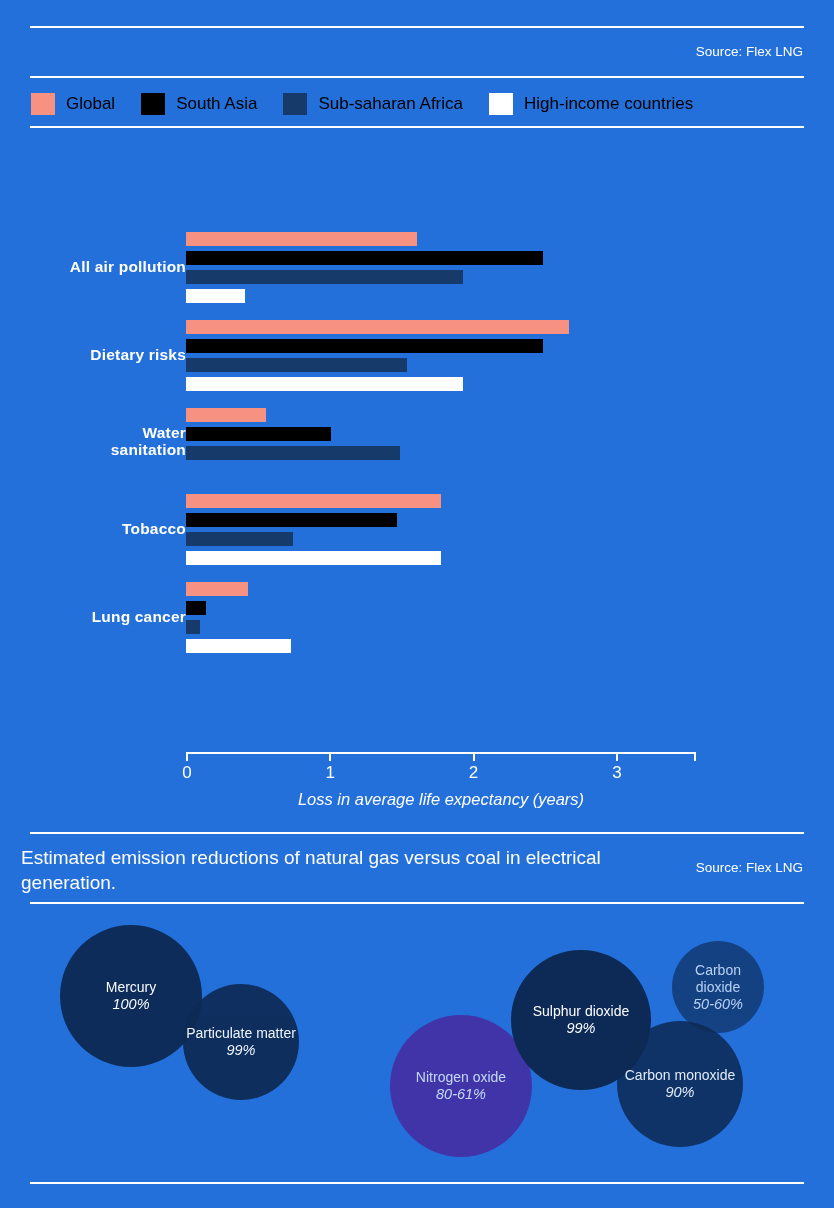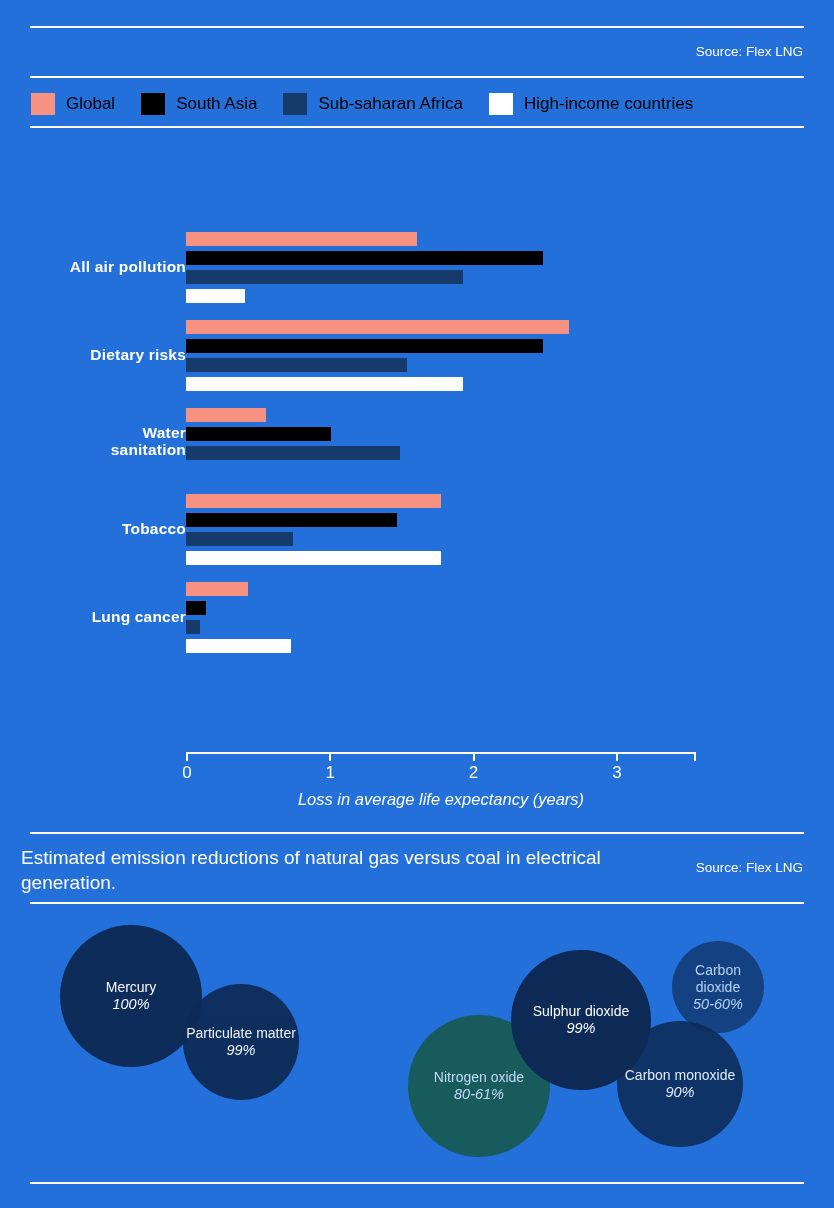--- a/index.html
+++ b/index.html
@@ -168,21 +168,21 @@
 
   <div class="bubbles" id="bubbles">
       <div class="bub" style="left: 60px; top: 25px; width: 142px; height: 142px; background: rgb(13, 42, 85); opacity: 0.97;">
         <div class="nm">Mercury</div>
         <div class="pc">100%</div>
       </div>
       <div class="bub" style="left: 183px; top: 84px; width: 116px; height: 116px; background: rgb(13, 42, 85); opacity: 0.93;">
         <div class="nm">Particulate matter</div>
         <div class="pc">99%</div>
       </div>
-      <div class="bub" style="left: 408px; top: 115px; width: 142px; height: 142px; background: #14532d; opacity: 0.72;">
+      <div class="bub" style="left: 390px; top: 115px; width: 142px; height: 142px; background: #4c1d95; opacity: 0.72;">
         <div class="nm">Nitrogen oxide</div>
         <div class="pc">80-61%</div>
       </div>
       <div class="bub" style="left: 511px; top: 50px; width: 140px; height: 140px; background: rgb(13, 42, 85); opacity: 0.99;">
         <div class="nm">Sulphur dioxide</div>
         <div class="pc">99%</div>
       </div>
       <div class="bub" style="left: 617px; top: 121px; width: 126px; height: 126px; background: rgb(13, 42, 85); opacity: 0.86;">
         <div class="nm">Carbon monoxide</div>
         <div class="pc">90%</div>

